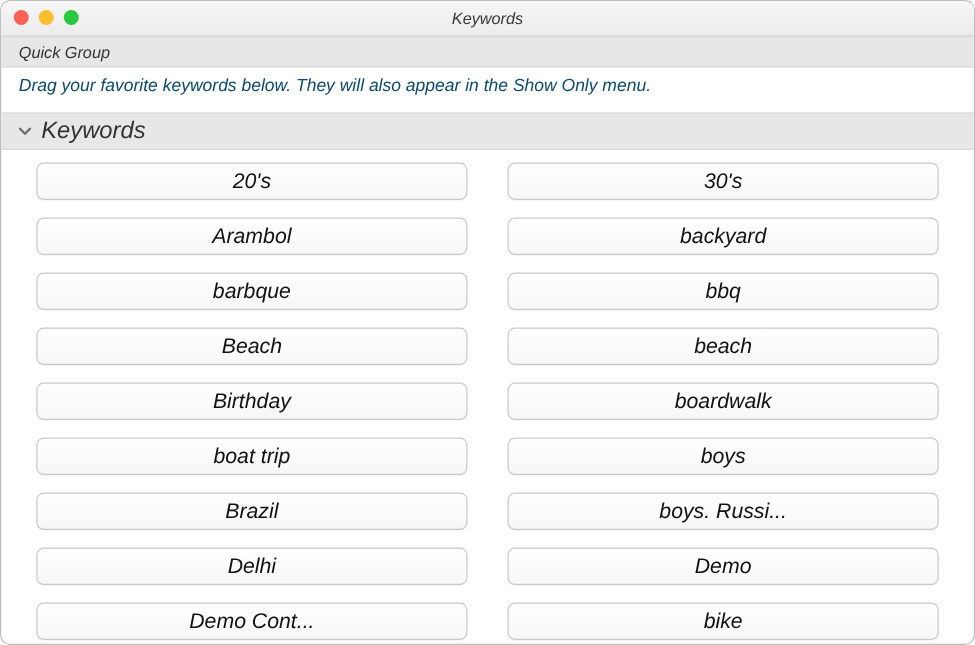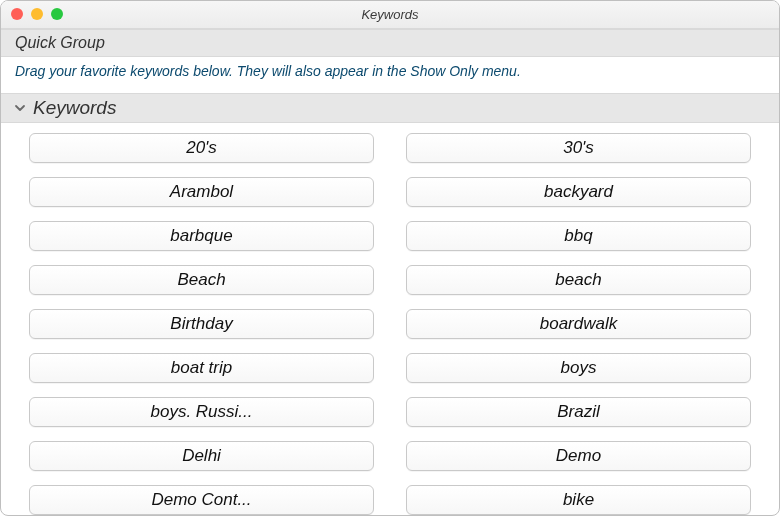--- a/index.html
+++ b/index.html
@@ -47,21 +47,21 @@
   .dot.yellow{background:var(--traffic-yellow);}
   .dot.green{background:var(--traffic-green);}
   .titlebar-title{font-size:13px;color:#3a3a3a;}
 
   
   .section-header{
     background:var(--grey-header);
     border-top:1px solid var(--grey-border);
     border-bottom:1px solid var(--grey-border);
     padding:4px 14px;
-    font-size:16px;
+    font-size:13px;
     color:var(--subtle);
     display:flex;align-items:center;gap:6px;
     flex:0 0 auto;
   }
   .section-header.keywords{font-size:19px;padding:3px 14px 3px 12px;}
   .disclosure{
     display:inline-block;width:14px;height:14px;position:relative;
   }
   .disclosure svg{width:14px;height:14px;display:block;}
 
@@ -156,22 +156,22 @@
         <div class="kw">Arambol</div>
         <div class="kw">backyard</div>
         <div class="kw">barbque</div>
         <div class="kw">bbq</div>
         <div class="kw">Beach</div>
         <div class="kw">beach</div>
         <div class="kw">Birthday</div>
         <div class="kw">boardwalk</div>
         <div class="kw">boat trip</div>
         <div class="kw">boys</div>
+        <div class="kw">Brazil</div>
         <div class="kw">boys. Russi...</div>
-        <div class="kw">Brazil</div>
         <div class="kw">Delhi</div>
         <div class="kw">Demo</div>
         <div class="kw">Demo Cont...</div>
         <div class="kw">bike</div>
         <div class="kw">Desert</div>
         <div class="kw"></div>
         <div class="kw"></div>
         <div class="kw"></div>
         <div class="kw"></div>
       </div>

